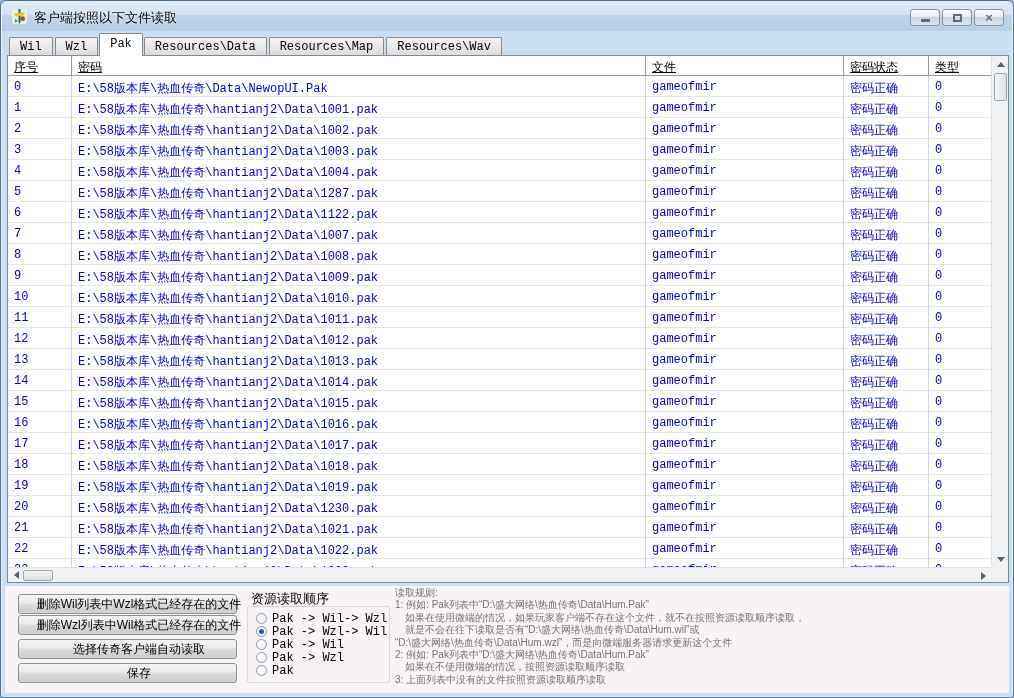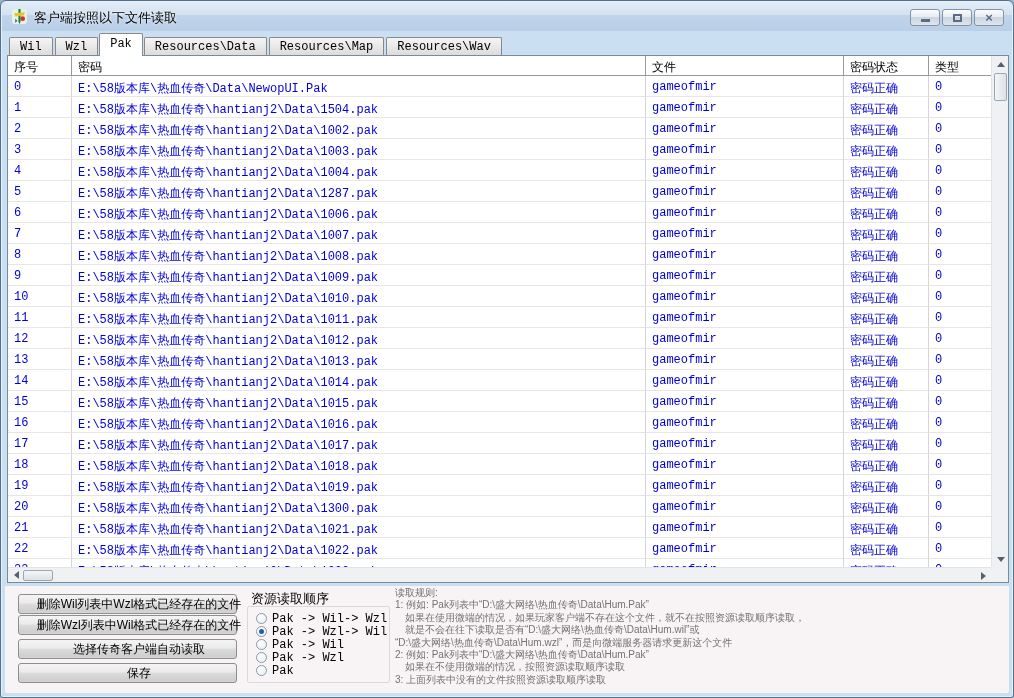--- a/index.html
+++ b/index.html
@@ -32,21 +32,21 @@
     border:1px solid #898989; border-bottom:none; border-radius:2px 2px 0 0;
     font-family:"Liberation Mono","DejaVu Sans Mono",monospace; font-size:12px; color:#000;
     white-space:nowrap; cursor:pointer; }
   .tab.active { height:23px; padding-top:3px; background:#fff; position:relative; z-index:3;
     margin-left:-1px; margin-right:1px; }
 
   
   .table-frame { position:absolute; left:6px; top:54px; width:1002px; height:528px;
     background:#fff; border:1px solid #7a8a99; z-index:2; }
   .grid-cols { display:grid; grid-template-columns:64px 574px 198px 85px 1fr; }
-  .thead { position:absolute; left:0; top:0; right:17px; height:20px; background:#fff; }
+  .thead { position:absolute; left:0; top:0; right:17px; height:20px; background:#fff;text-decoration:underline; }
   .th { border-right:1px solid #9a9a9a; border-bottom:1px solid #9a9a9a;
     padding:3px 0 0 6px; font-size:12px; color:#000; white-space:nowrap; overflow:hidden; cursor:pointer; }
   .tbody { position:absolute; left:0; top:20px; right:17px; bottom:15px; overflow:hidden; }
   .tr { height:21px; cursor:default; }
   .td { border-right:1px solid #d6d6d6; border-bottom:1px solid #e6e6e6;
     padding:4px 0 0 6px; font-family:"Liberation Mono","DejaVu Sans Mono",monospace;
     font-size:12px; color:#0000d6; white-space:nowrap; overflow:hidden; }
 
   
   .vscroll { position:absolute; right:0; top:0; bottom:15px; width:17px; background:#f0f1f3;
@@ -135,21 +135,21 @@
     <div class="tbody">
         <div class="tr grid-cols">
           <div class="td">0</div>
           <div class="td">E:\58版本库\热血传奇\Data\NewopUI.Pak</div>
           <div class="td">gameofmir</div>
           <div class="td">密码正确</div>
           <div class="td" style="border-right: none;">0</div>
         </div>
         <div class="tr grid-cols">
           <div class="td">1</div>
-          <div class="td">E:\58版本库\热血传奇\hantianj2\Data\1504.pak</div>
+          <div class="td">E:\58版本库\热血传奇\hantianj2\Data\1001.pak</div>
           <div class="td">gameofmir</div>
           <div class="td">密码正确</div>
           <div class="td" style="border-right: none;">0</div>
         </div>
         <div class="tr grid-cols">
           <div class="td">2</div>
           <div class="td">E:\58版本库\热血传奇\hantianj2\Data\1002.pak</div>
           <div class="td">gameofmir</div>
           <div class="td">密码正确</div>
           <div class="td" style="border-right: none;">0</div>
@@ -170,21 +170,21 @@
         </div>
         <div class="tr grid-cols">
           <div class="td">5</div>
           <div class="td">E:\58版本库\热血传奇\hantianj2\Data\1287.pak</div>
           <div class="td">gameofmir</div>
           <div class="td">密码正确</div>
           <div class="td" style="border-right: none;">0</div>
         </div>
         <div class="tr grid-cols">
           <div class="td">6</div>
-          <div class="td">E:\58版本库\热血传奇\hantianj2\Data\1006.pak</div>
+          <div class="td">E:\58版本库\热血传奇\hantianj2\Data\1122.pak</div>
           <div class="td">gameofmir</div>
           <div class="td">密码正确</div>
           <div class="td" style="border-right: none;">0</div>
         </div>
         <div class="tr grid-cols">
           <div class="td">7</div>
           <div class="td">E:\58版本库\热血传奇\hantianj2\Data\1007.pak</div>
           <div class="td">gameofmir</div>
           <div class="td">密码正确</div>
           <div class="td" style="border-right: none;">0</div>
@@ -268,21 +268,21 @@
         </div>
         <div class="tr grid-cols">
           <div class="td">19</div>
           <div class="td">E:\58版本库\热血传奇\hantianj2\Data\1019.pak</div>
           <div class="td">gameofmir</div>
           <div class="td">密码正确</div>
           <div class="td" style="border-right: none;">0</div>
         </div>
         <div class="tr grid-cols">
           <div class="td">20</div>
-          <div class="td">E:\58版本库\热血传奇\hantianj2\Data\1300.pak</div>
+          <div class="td">E:\58版本库\热血传奇\hantianj2\Data\1230.pak</div>
           <div class="td">gameofmir</div>
           <div class="td">密码正确</div>
           <div class="td" style="border-right: none;">0</div>
         </div>
         <div class="tr grid-cols">
           <div class="td">21</div>
           <div class="td">E:\58版本库\热血传奇\hantianj2\Data\1021.pak</div>
           <div class="td">gameofmir</div>
           <div class="td">密码正确</div>
           <div class="td" style="border-right: none;">0</div>

